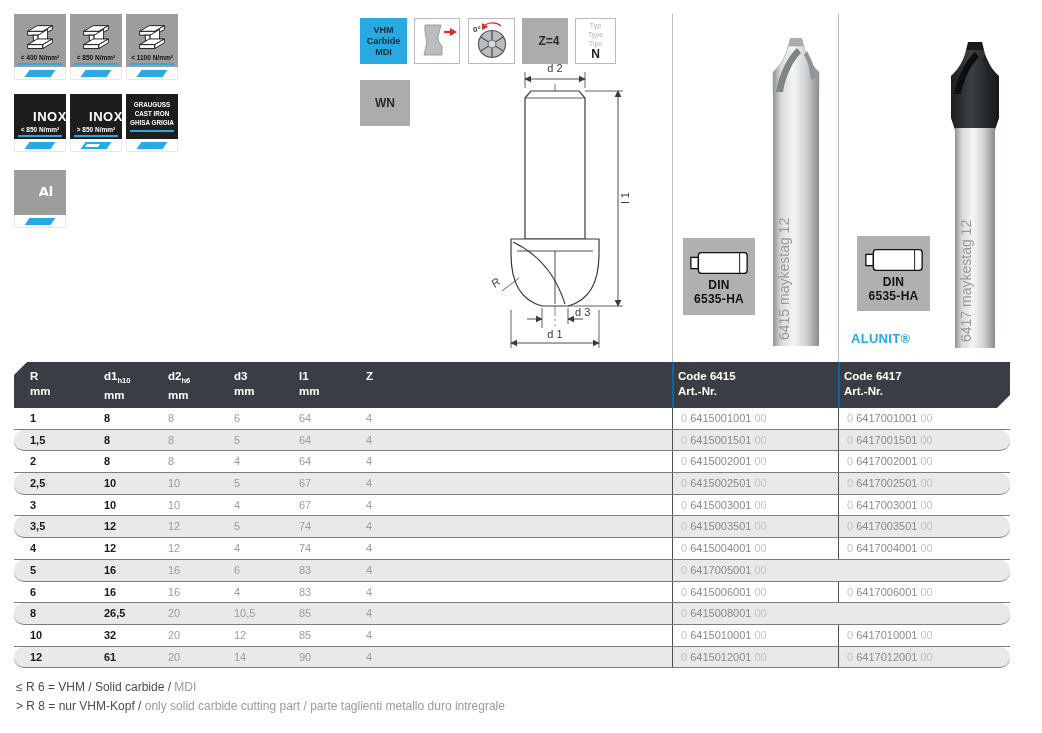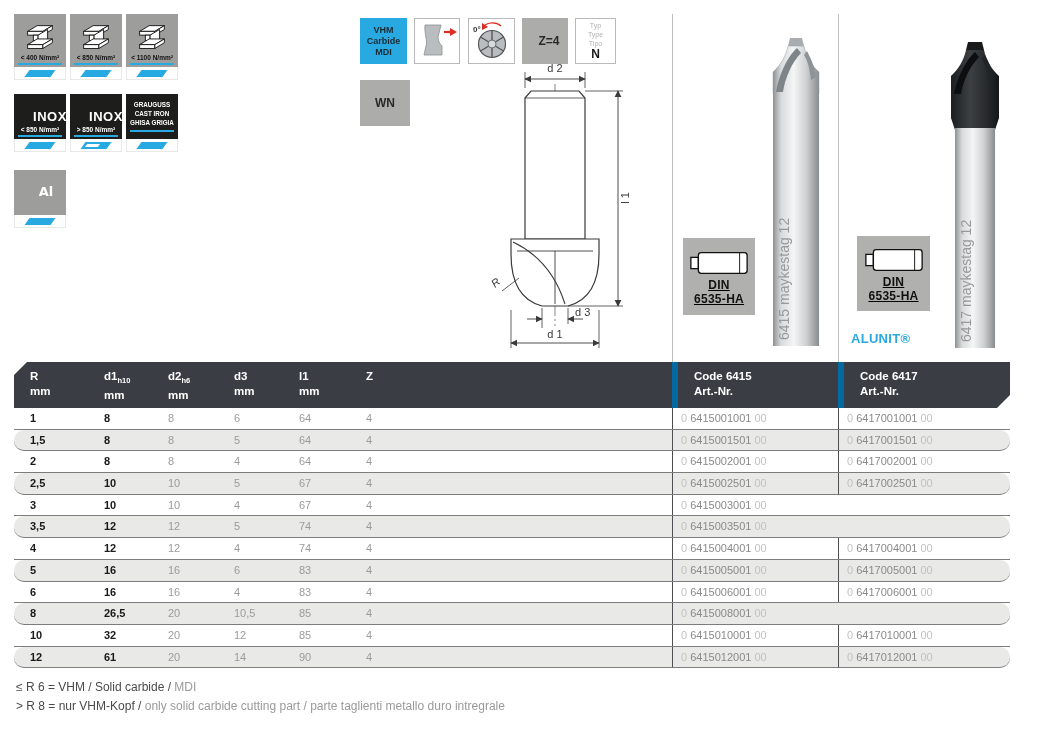--- a/index.html
+++ b/index.html
@@ -28,32 +28,32 @@
   .badge.white { background:#fff; border:1px solid #b9b9b9; }
   .vhm-line { font-size:9px; font-weight:bold; color:#1c2b33; line-height:11px; }
   .z-label, .wn-label { font-size:12px; font-weight:bold; color:#2a2a2a; }
   .typ-line { font-size:7px; color:#b1b1b0; line-height:9px; }
   .typ-n { font-size:12px; font-weight:bold; color:#1a1a1a; line-height:13px; }
 
   
   .vdiv { position:absolute; width:1px; background:#bdbdbd; top:14px; height:348px; }
 
   
-  .din-badge { position:absolute; background:#b0b0af; display:flex; flex-direction:column; align-items:center; justify-content:center;text-decoration:underline; }
+  .din-badge { position:absolute; background:#b0b0af; display:flex; flex-direction:column; align-items:center; justify-content:center; }
   .din-text { font-size:12px; font-weight:bold; color:#111; line-height:14px; letter-spacing:0.3px; }
   .alunit { position:absolute; color:#29a9e1; font-size:13px; font-weight:bold; letter-spacing:0.3px; }
 
   
   .tbl { position:absolute; left:14px; top:362px; width:996px; }
   .thead { display:grid; grid-template-columns:74px 64px 66px 65px 67px 322px 166px 172px; background:#3a3e44; height:46px;
            clip-path:polygon(13px 0, 100% 0, 100% calc(100% - 13px), calc(100% - 13px) 100%, 0 100%, 0 13px); }
   .hc { color:#fff; padding:7px 0 0 16px; font-size:11.5px; font-weight:bold; line-height:15px; }
   .hc sub { font-size:7.5px; font-weight:bold; }
   .hc .unit { font-weight:bold; }
-  .hc.bl { border-left:6px solid #0369a1; padding-left:16px; }
+  .hc.bl { border-left:2px solid #0369a1; padding-left:4px; }
   .trow { display:grid; grid-template-columns:74px 64px 66px 65px 67px 322px 166px 172px; height:21.7px; background:#fff; border-bottom:1px solid #7c7c7c; }
   .trow.alt { background:#e9e9e8;border-radius:10px; }
   .cell { font-size:11px; line-height:20.5px; padding-left:16px; color:#9b9b9b; white-space:nowrap; }
   .cell.strong { color:#1a1a1a; font-weight:bold; }
   .cell.art { padding-left:8px; border-left:1px solid #4d4f53; color:#8a8a8a; }
   .cell.art .lt { color:#c2c2c2; }
 
   
   .fnotes { position:absolute; left:16px; top:678px; }
   .fnote { font-size:12px; line-height:18.5px; color:#4a4a4a; }
@@ -395,48 +395,49 @@
           <div class="cell art"><span class="lt">0 </span><span>6417002501</span><span class="lt"> 00</span></div>
         </div>
         <div class="trow">
           <div class="cell strong">3</div>
           <div class="cell strong">10</div>
           <div class="cell ">10</div>
           <div class="cell ">4</div>
           <div class="cell ">67</div>
           <div class="cell ">4</div>
           <div class="cell art"><span class="lt">0 </span><span>6415003001</span><span class="lt"> 00</span></div>
+          <div class="cell art"><span class="lt">0 </span><span>6417003001</span><span class="lt"> 00</span></div>
         </div>
         <div class="trow alt">
           <div class="cell strong">3,5</div>
           <div class="cell strong">12</div>
           <div class="cell ">12</div>
           <div class="cell ">5</div>
           <div class="cell ">74</div>
           <div class="cell ">4</div>
           <div class="cell art"><span class="lt">0 </span><span>6415003501</span><span class="lt"> 00</span></div>
+          <div class="cell art"><span class="lt">0 </span><span>6417003501</span><span class="lt"> 00</span></div>
         </div>
         <div class="trow">
           <div class="cell strong">4</div>
           <div class="cell strong">12</div>
           <div class="cell ">12</div>
           <div class="cell ">4</div>
           <div class="cell ">74</div>
           <div class="cell ">4</div>
           <div class="cell art"><span class="lt">0 </span><span>6415004001</span><span class="lt"> 00</span></div>
           <div class="cell art"><span class="lt">0 </span><span>6417004001</span><span class="lt"> 00</span></div>
         </div>
         <div class="trow alt">
           <div class="cell strong">5</div>
           <div class="cell strong">16</div>
           <div class="cell ">16</div>
           <div class="cell ">6</div>
           <div class="cell ">83</div>
           <div class="cell ">4</div>
-          <div class="cell art"><span class="lt">0 </span><span>6415005001</span><span class="lt"> 00</span></div>
           <div class="cell art"><span class="lt">0 </span><span>6417005001</span><span class="lt"> 00</span></div>
         </div>
         <div class="trow">
           <div class="cell strong">6</div>
           <div class="cell strong">16</div>
           <div class="cell ">16</div>
           <div class="cell ">4</div>
           <div class="cell ">83</div>
           <div class="cell ">4</div>
           <div class="cell art"><span class="lt">0 </span><span>6415006001</span><span class="lt"> 00</span></div>

